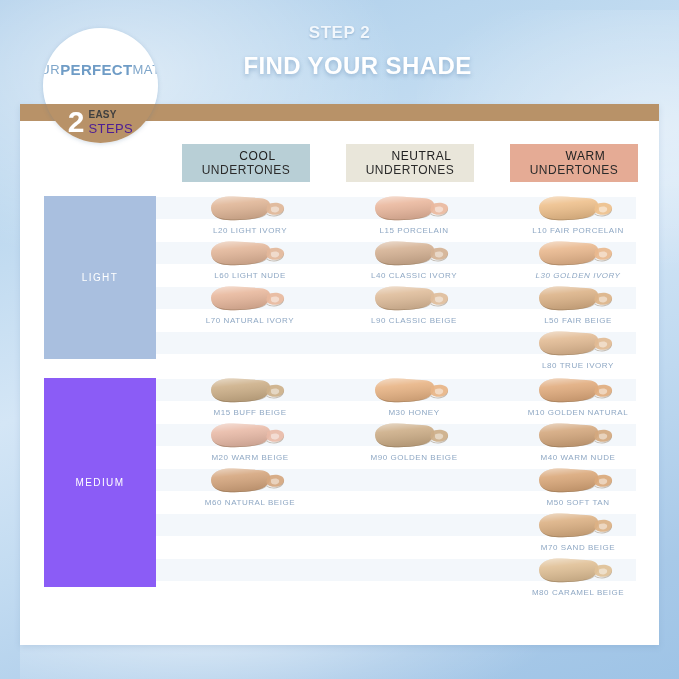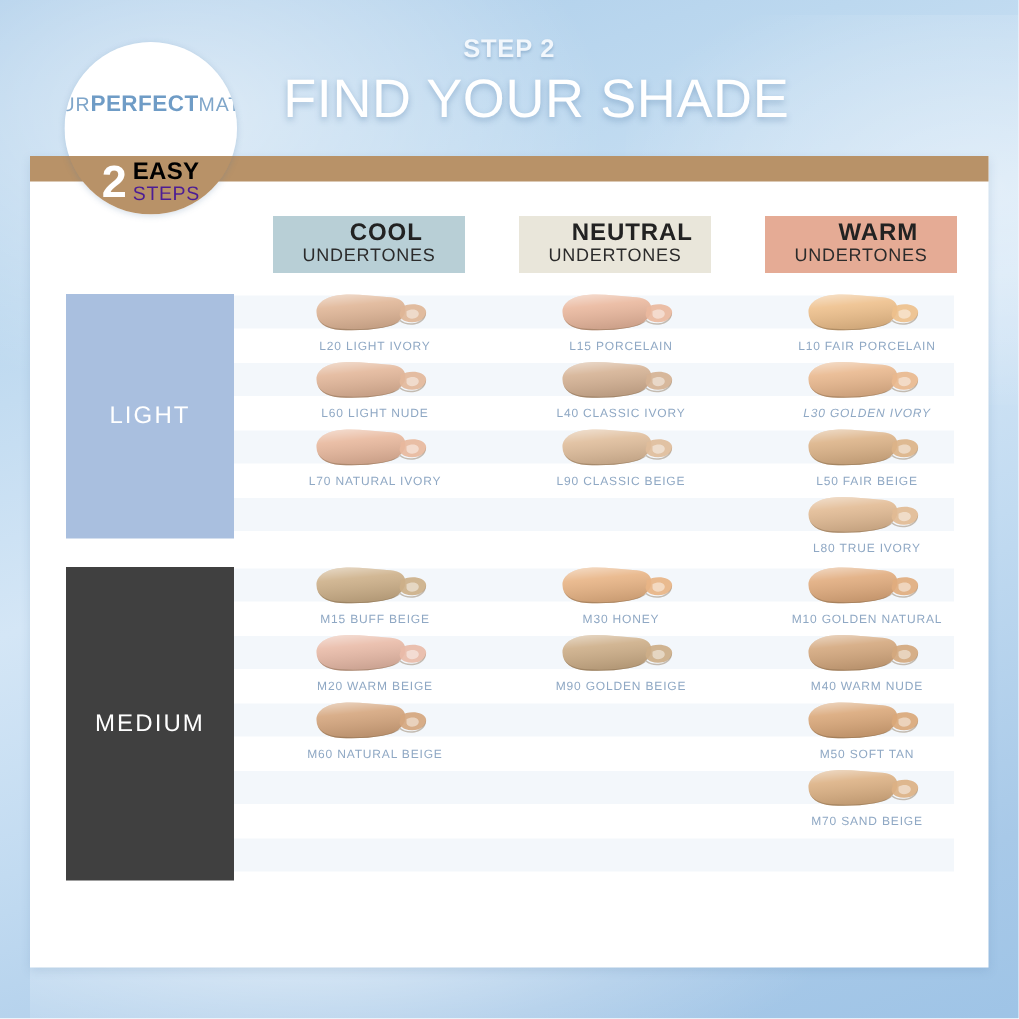--- a/index.html
+++ b/index.html
@@ -42,22 +42,22 @@
   }
   .step-label {
     font-size: 17px;
     font-weight: bold;
     letter-spacing: 0.5px;
     color: #f2f7fc;
     text-shadow: 0 1px 2px rgba(90,130,170,0.45);
     line-height: 22px;
   }
   .main-title {
-    font-size: 36px;
-    font-weight: normal;
+    font-size: 24px;
+    font-weight: bold;
     letter-spacing: 0.4px;
     color: #ffffff;
     text-shadow: 0 2px 4px rgba(88,128,170,0.45);
     line-height: 40px;
     margin-top: 2px;
     margin-left: 36px;
   }
 
   
   .badge {
@@ -85,21 +85,21 @@
     box-sizing: border-box;
   }
   .b-your { font-size: 13px; color: #7fa6ca; letter-spacing: 0.6px; line-height: 15px; }
   .b-perfect { font-size: 15px; font-weight: bold; color: #6f9cc6; letter-spacing: 0.3px; line-height: 17px; }
   .b-match { font-size: 13px; color: #7fa6ca; letter-spacing: 0.6px; line-height: 15px; }
   .b-two {
     font-size: 30px; font-weight: bold; color: #ffffff; line-height: 30px;
     margin-right: 4px;
   }
   .b-steps-wrap { display: flex; flex-direction: column; align-items: flex-start; }
-  .b-easy { font-size: 16px; font-weight: bold; color: #000000; line-height: 15px; letter-spacing: 0.2px; }
+  .b-easy { font-size: 10px; font-weight: bold; color: #404040; line-height: 15px; letter-spacing: 0.2px; }
   .b-steps { font-size: 13px; color: #4c1d95; line-height: 14px; letter-spacing: 0.4px; }
 
   
   .card {
     position: absolute;
     left: 20px; top: 104px;
     width: 639px; height: 541px;
     background: #ffffff;
     box-shadow: 0 2px 6px rgba(90,130,170,0.18);
   }
@@ -116,21 +116,21 @@
     width: 639px; height: 38px;
   }
   .col-head {
     position: absolute;
     top: 0;
     width: 128px; height: 38px;
     display: flex; flex-direction: column;
     align-items: center; justify-content: center;
     box-sizing: border-box;
   }
-  .col-head .ch-top { font-size: 16px; font-weight: bold; color: #222222; letter-spacing: 0.6px; line-height: 14px; margin-left: 23px; }
+  .col-head .ch-top { font-size: 12px; font-weight: normal; color: #222222; letter-spacing: 0.6px; line-height: 14px; margin-left: 23px; }
   .col-head .ch-bot { font-size: 12px; color: #2b2b2b; letter-spacing: 0.5px; line-height: 15px; }
   .ch-cool    { left: 162px; background: #b8cfd6; }
   .ch-neutral { left: 326px; background: #e9e6da; }
   .ch-warm    { left: 490px; background: #e5ab95; }
 
   
   .grid {
     position: absolute;
     left: 0; top: 92px;
     width: 639px; height: 408px;
@@ -145,21 +145,21 @@
   
   .group-block {
     position: absolute;
     left: 24px;
     width: 112px;
     background: #a9bfdf;
     display: flex; align-items: center; justify-content: center;
     z-index: 3;
   }
   .group-block span {
-    font-size: 16px;
+    font-size: 10px;
     color: #ffffff;
     letter-spacing: 1.4px;
   }
   .cell {
     position: absolute;
     width: 148px;
     z-index: 4;
   }
   .swatch-wrap {
     position: relative;
@@ -230,21 +230,21 @@
         <div class="stripe" style="top: 91px;"></div>
         <div class="stripe" style="top: 136px;"></div>
         <div class="stripe" style="top: 183px;"></div>
         <div class="stripe" style="top: 228px;"></div>
         <div class="stripe" style="top: 273px;"></div>
         <div class="stripe" style="top: 318px;"></div>
         <div class="stripe" style="top: 363px;"></div>
         <div class="group-block" style="top: 0px; height: 163px; background: rgb(169, 191, 223);">
           <span>LIGHT</span>
         </div>
-        <div class="group-block" style="top: 182px; height: 209px; background: #404040;">
+        <div class="group-block" style="top: 182px; height: 209px; background: #8b5cf6;">
           <span>MEDIUM</span>
         </div>
         <div class="cell" style="left: 156px; top: -2px;">
           <div class="swatch-wrap">
   <svg class="swatch-svg" viewBox="0 0 90 31">
     <defs>
       <linearGradient id="g0" x1="0" y1="0" x2="0.25" y2="1">
         <stop offset="0%" stop-color="#ffffff" stop-opacity="0.55"></stop>
         <stop offset="38%" stop-color="#ffffff" stop-opacity="0.10"></stop>
         <stop offset="100%" stop-color="#000000" stop-opacity="0.12"></stop>
@@ -783,17 +783,46 @@
     <path d="M66 13.5 C68.5 12, 72 12, 73.5 13.5 C75 15, 74 17.5, 71.5 18.2
              C69 19, 66.5 18, 66 16.2 Z" fill="#ffffff" opacity="0.45"></path>
     <path d="M50 24.5 C42 26, 32 26.5, 22 26 C14 25.6, 9 22.6, 7 18.5
              C10 23, 15.5 24.8, 23 25.2 C33 25.8, 43 25.2, 51 23.8
              C57 22.8, 61 20.8, 63 18.4 C61 21.8, 56.5 23.6, 50 24.5 Z" fill="#7a6144" opacity="0.40"></path>
     <path d="M62 19.4 C64.5 21.6, 69.5 22.3, 73.5 20.6 C77 19.2, 79 16.5, 78.6 14
              C79.6 17, 77.6 20.2, 73.8 21.6 C69.6 23.2, 64.2 22.4, 61.6 20.2 Z" fill="#7a6144" opacity="0.40"></path>
   </svg>
           </div>
           <div class="cell-label">M70 SAND BEIGE</div>
+        </div>
+        <div class="cell" style="left: 484px; top: 360px;">
+          <div class="swatch-wrap">
+  <svg class="swatch-svg" viewBox="0 0 90 31">
+    <defs>
+      <linearGradient id="g19" x1="0" y1="0" x2="0.25" y2="1">
+        <stop offset="0%" stop-color="#ffffff" stop-opacity="0.55"></stop>
+        <stop offset="38%" stop-color="#ffffff" stop-opacity="0.10"></stop>
+        <stop offset="100%" stop-color="#000000" stop-opacity="0.12"></stop>
+      </linearGradient>
+    </defs>
+    <path d="M6 14 C6 7, 14 3, 24 2.5 C34 2, 44 3.5, 53 4 C60 4.4, 64 6, 65 10
+             C66 14, 64 17, 62 19 C60 21.5, 56 23.5, 50 24.5
+             C42 26, 32 26.5, 22 26 C12 25.5, 6 21, 6 14 Z" fill="#e0c096"></path>
+    <path d="M6 14 C6 7, 14 3, 24 2.5 C34 2, 44 3.5, 53 4 C60 4.4, 64 6, 65 10
+             C66 14, 64 17, 62 19 C60 21.5, 56 23.5, 50 24.5
+             C42 26, 32 26.5, 22 26 C12 25.5, 6 21, 6 14 Z" fill="url(#g19)"></path>
+    <path d="M62 11 C66 8.5, 72 8, 76 10 C80 12, 80 16, 77 18.5
+             C74 21, 69 21.5, 65 20 C62 19, 60.5 16, 62 13.5 Z" fill="#e0c096" opacity="0.92"></path>
+    <path d="M66 13.5 C68.5 12, 72 12, 73.5 13.5 C75 15, 74 17.5, 71.5 18.2
+             C69 19, 66.5 18, 66 16.2 Z" fill="#ffffff" opacity="0.45"></path>
+    <path d="M50 24.5 C42 26, 32 26.5, 22 26 C14 25.6, 9 22.6, 7 18.5
+             C10 23, 15.5 24.8, 23 25.2 C33 25.8, 43 25.2, 51 23.8
+             C57 22.8, 61 20.8, 63 18.4 C61 21.8, 56.5 23.6, 50 24.5 Z" fill="#7a6144" opacity="0.40"></path>
+    <path d="M62 19.4 C64.5 21.6, 69.5 22.3, 73.5 20.6 C77 19.2, 79 16.5, 78.6 14
+             C79.6 17, 77.6 20.2, 73.8 21.6 C69.6 23.2, 64.2 22.4, 61.6 20.2 Z" fill="#7a6144" opacity="0.40"></path>
+  </svg>
+          </div>
+          <div class="cell-label">M80 CARAMEL BEIGE</div>
         </div>
       </div>
   </div>
 
 </div>
 
 </body></html>

